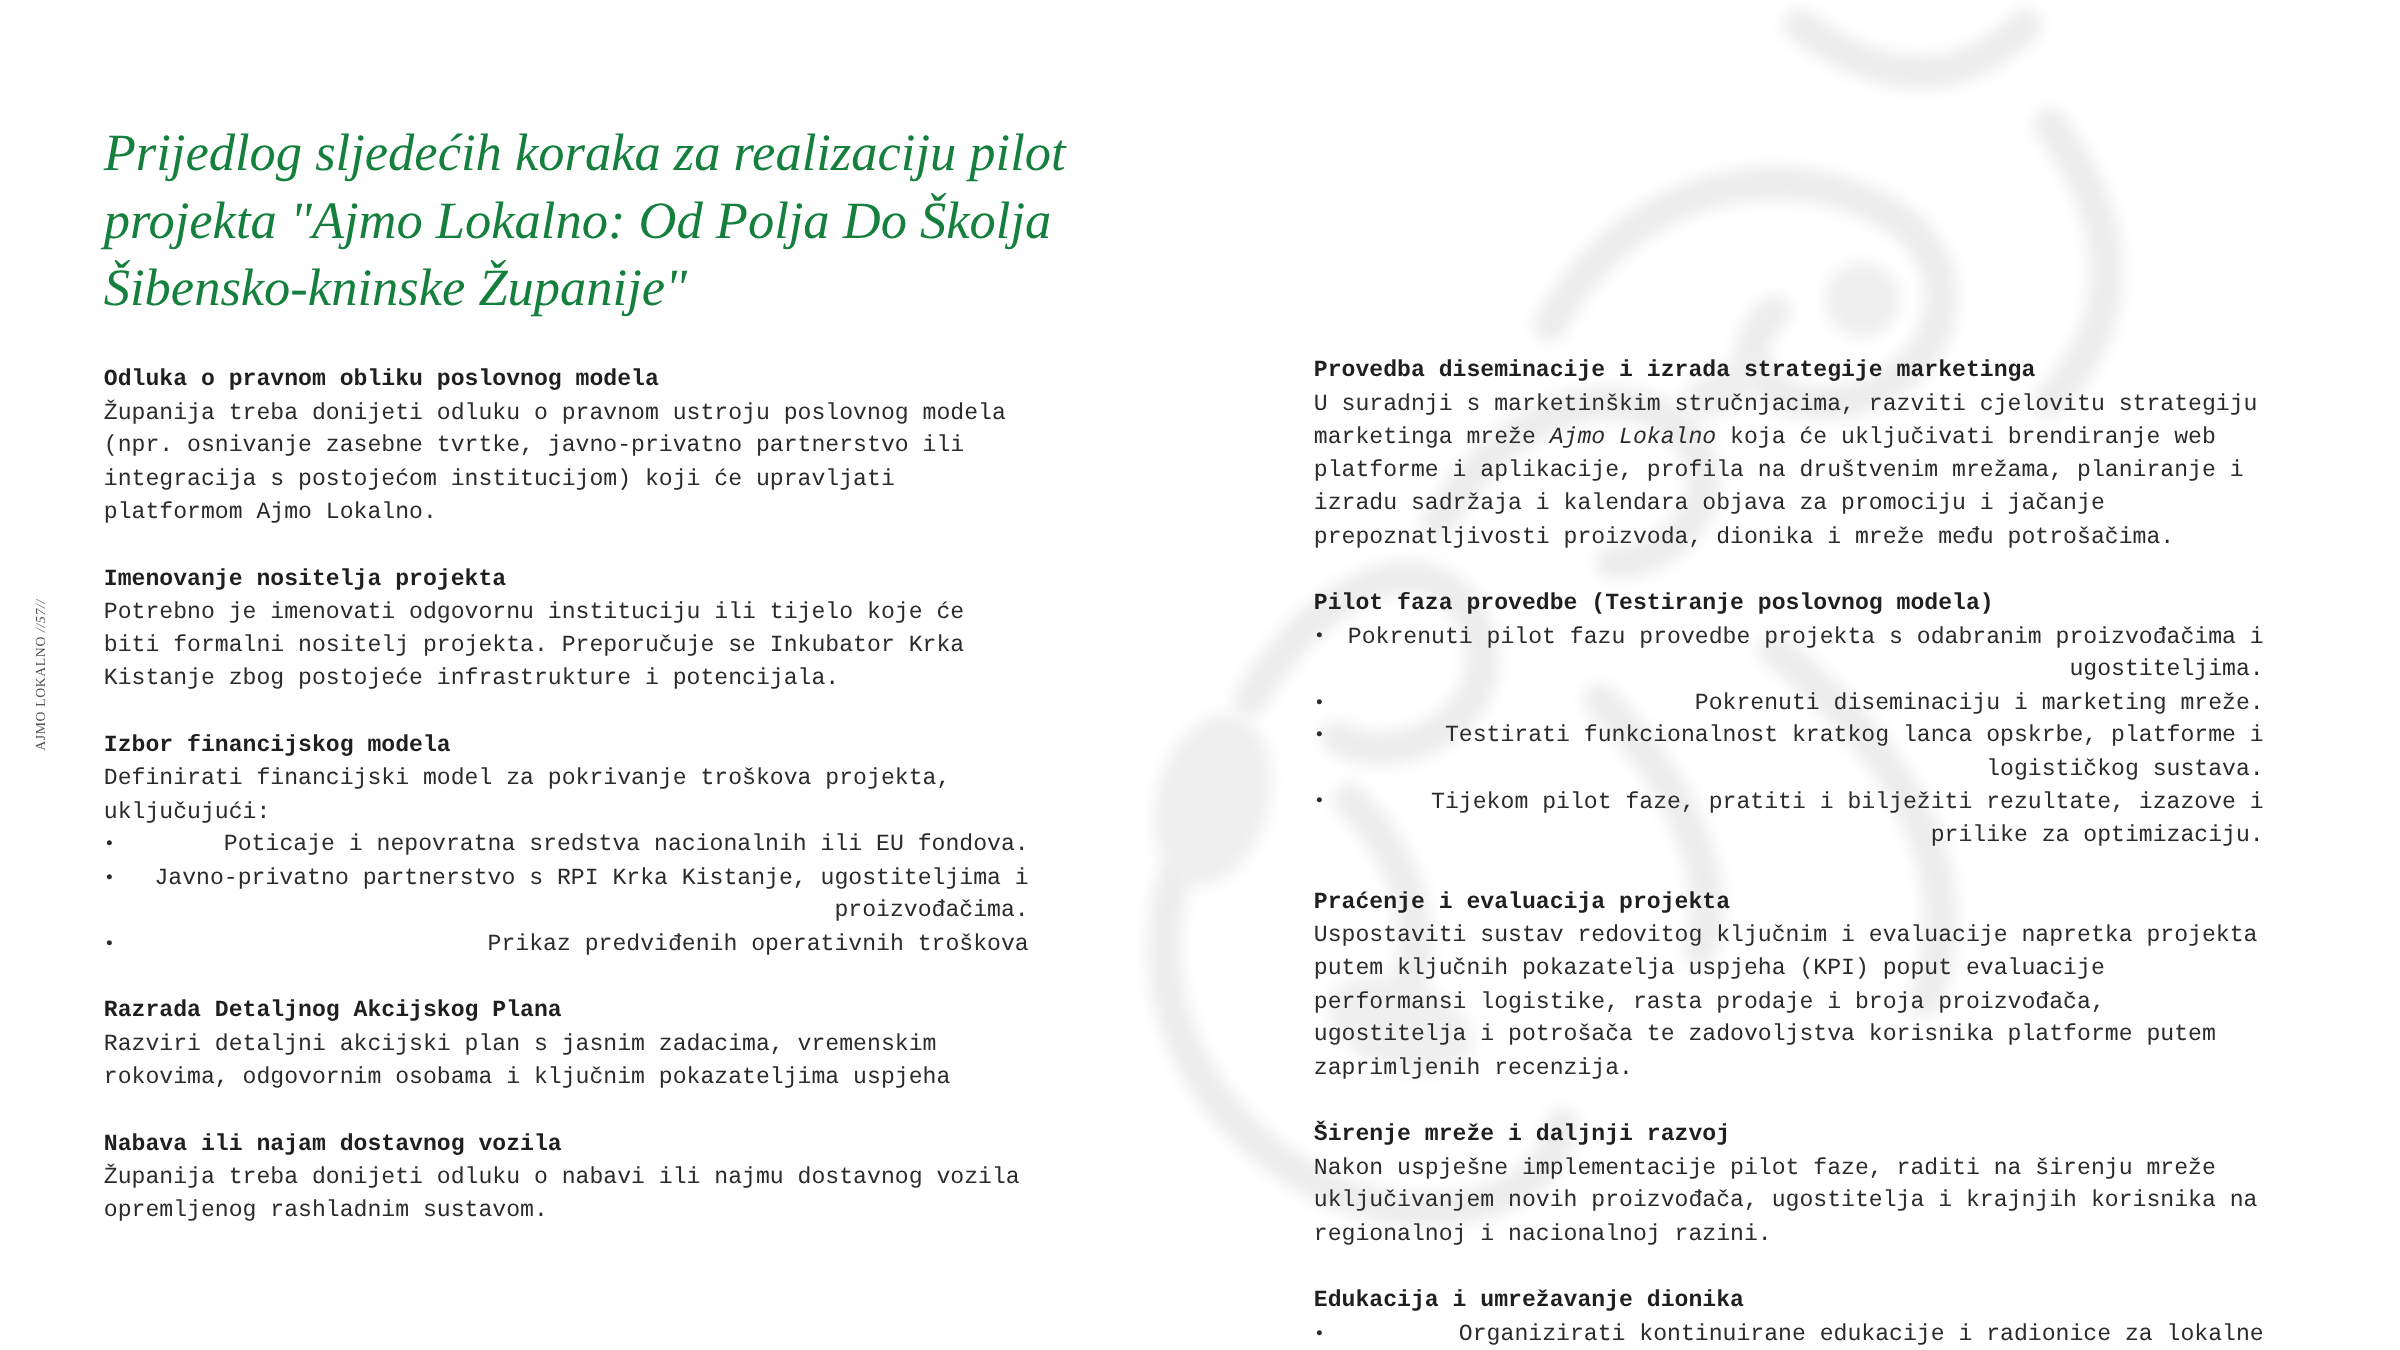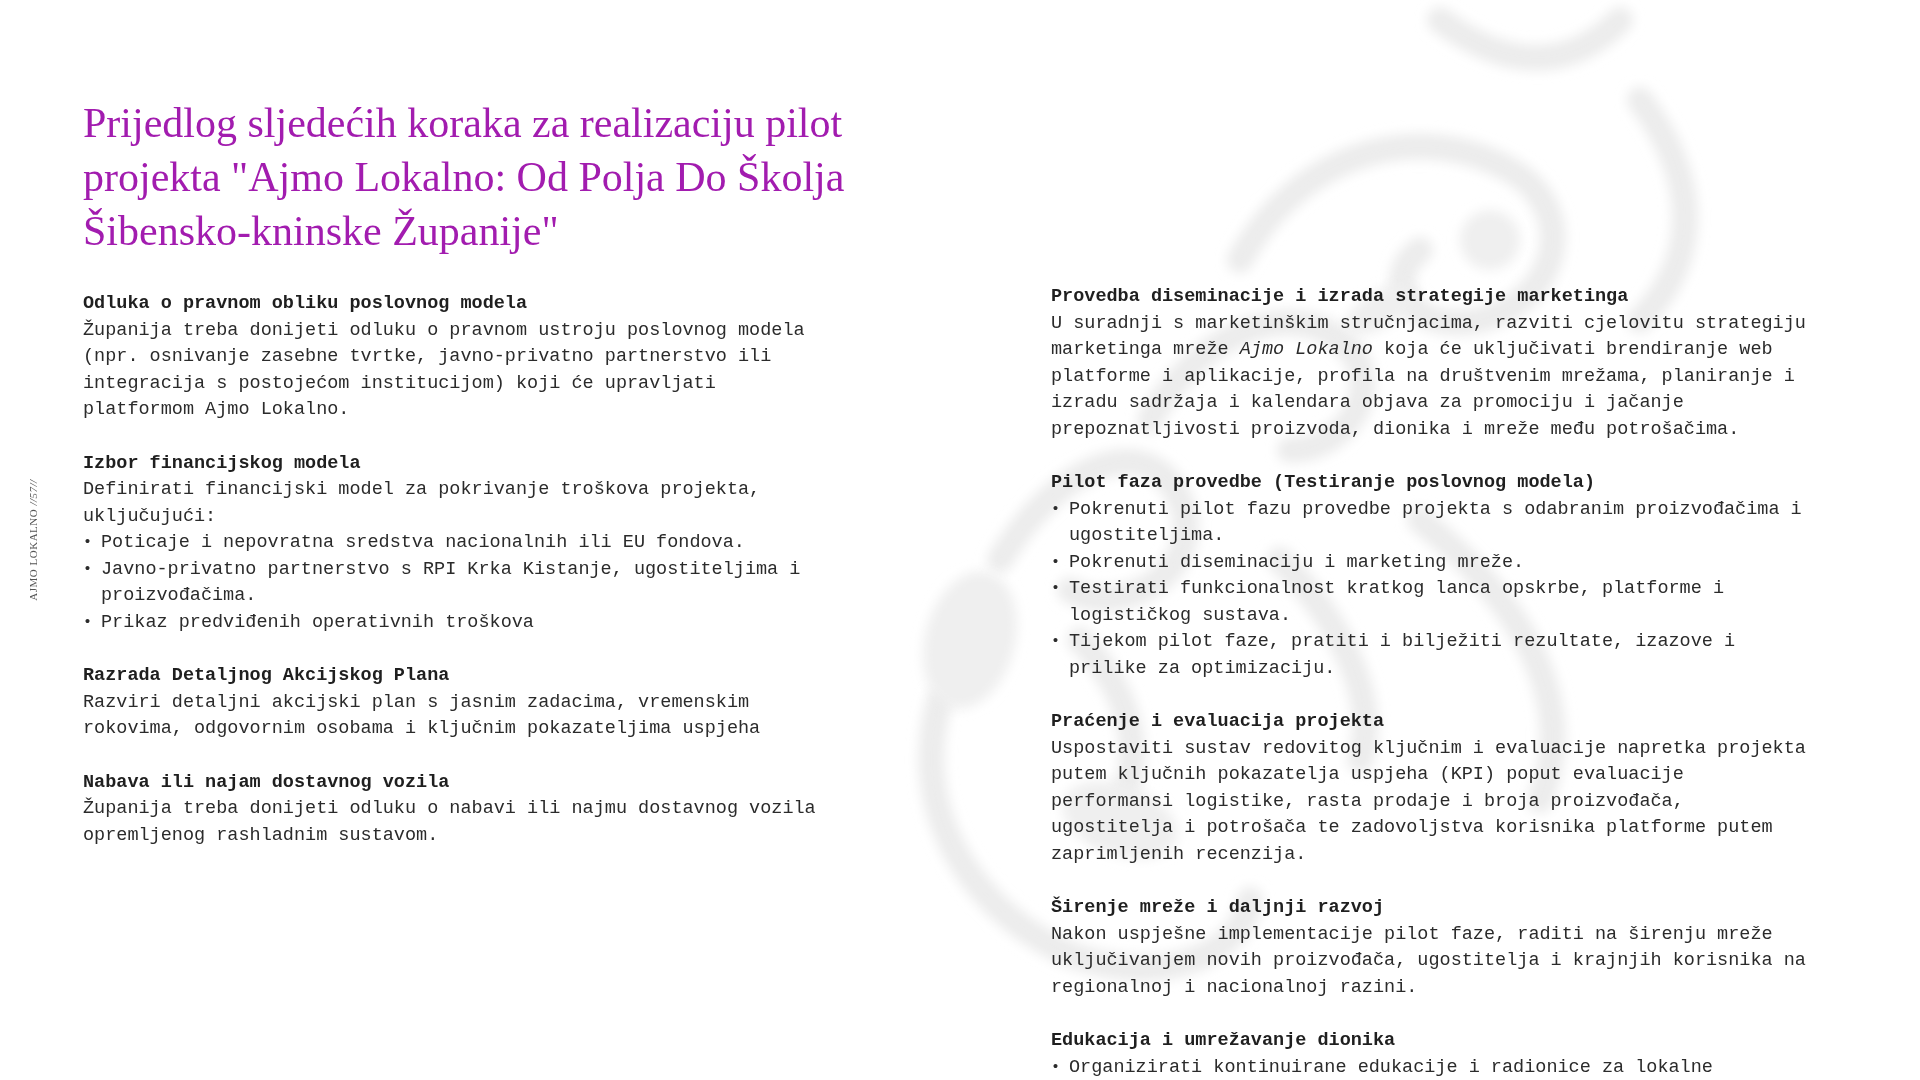--- a/index.html
+++ b/index.html
@@ -41,22 +41,23 @@
     }
     .page-title {
       position: absolute;
       left: 83px;
       top: 96px;
       width: 820px;
       margin: 0;
       font-weight: normal;
       font-size: 42px;
       line-height: 54px;
-      color: #a21caf;
+      color: #15803d;
       z-index: 2;
+      font-style: italic;
     }
     .col {
       position: absolute;
       z-index: 2;
       font-size: 18.5px;
       line-height: 26.5px;
     }
     .col-left {
       left: 83px;
       top: 291px;
@@ -85,20 +86,21 @@
       font-style: italic;
     }
     ul.bullets {
       list-style: none;
       margin: 0;
       padding: 0;
     }
     ul.bullets li {
       position: relative;
       padding-left: 18px;
+      text-align: right;
     }
     ul.bullets li::before {
       content: "•";
       position: absolute;
       left: 0;
       top: 0;
       font-size: 15px;
     }
   </style>
 </head>
@@ -135,20 +137,24 @@
 </div>
 
 <h1 class="page-title">Prijedlog sljedećih koraka za realizaciju pilot projekta "Ajmo Lokalno: Od Polja Do Školja Šibensko-kninske Županije"</h1>
 
 <div class="col col-left">
   <div class="section">
     <p class="section-heading">Odluka o pravnom obliku poslovnog modela</p>
     <p class="section-body">Županija treba donijeti odluku o pravnom ustroju poslovnog modela (npr. osnivanje zasebne tvrtke, javno-privatno partnerstvo ili integracija s postojećom institucijom) koji će upravljati platformom Ajmo Lokalno.</p>
   </div>
   <div class="section">
+    <p class="section-heading">Imenovanje nositelja projekta</p>
+    <p class="section-body">Potrebno je imenovati odgovornu instituciju ili tijelo koje će biti formalni nositelj projekta. Preporučuje se Inkubator Krka Kistanje zbog postojeće infrastrukture i potencijala.</p>
+  </div>
+  <div class="section">
     <p class="section-heading">Izbor financijskog modela</p>
     <p class="section-body">Definirati financijski model za pokrivanje troškova projekta, uključujući:</p>
     <ul class="bullets">
       <li>Poticaje i nepovratna sredstva nacionalnih ili EU fondova.</li>
       <li>Javno-privatno partnerstvo s RPI Krka Kistanje, ugostiteljima i proizvođačima.</li>
       <li>Prikaz predviđenih operativnih troškova</li>
     </ul>
   </div>
   <div class="section">
     <p class="section-heading">Razrada Detaljnog Akcijskog Plana</p>

